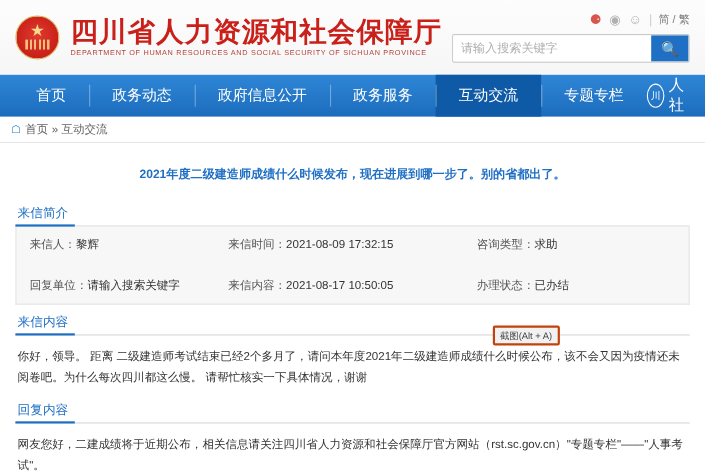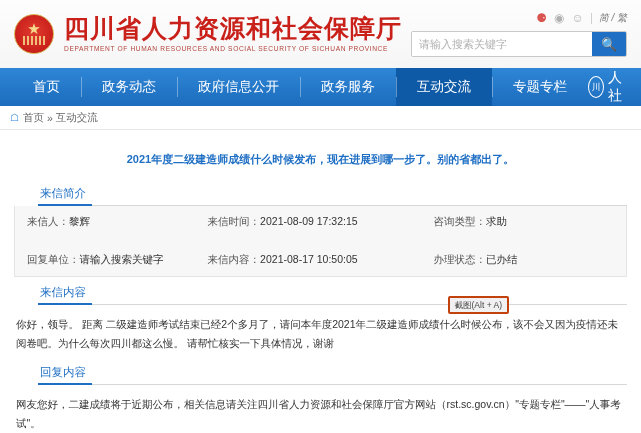--- a/index.html
+++ b/index.html
@@ -76,21 +76,21 @@
   .top-icons {
     display: flex;
     align-items: center;
     gap: 7px;
     font-size: 11px;
     color: #8a8a8a;
   }
   .top-icons .ico { color: #b0b0b0; font-size: 12px; line-height: 12px; }
   .top-icons .ico.red { color: #d9534f; }
   .divider-v { width: 1px; height: 11px; background: #cfcfcf; }
-  .lang { font-size: 10px; color: #7a7a7a; font-style: italic; }
+  .lang { font-size: 10px; color: #7a7a7a; }
 
   .searchbox {
     display: flex;
     align-items: stretch;
     width: 216px; height: 26px;
     border: 1px solid #c9c9c9;
     background: #fff;
     border-radius: 2px;
     overflow: hidden;
   }
@@ -177,21 +177,20 @@
     font-size: 11px;
     font-weight: bold;
     padding: 19px 20px 17px;
     line-height: 20px;
   }
 
   .sec-head {
     display: flex; align-items: flex-end;
     border-bottom: 1px solid #d8d8d8;
     margin-bottom: 0;
-    margin-left: 24px;
   }
   .sec-head .tag {
     font-size: 11.5px;
     color: #1f6fc4;
     padding: 0 6px 3px 2px;
     border-bottom: 2px solid #1f6fc4;
     margin-bottom: -1px;
     font-weight: normal;
   }
 

